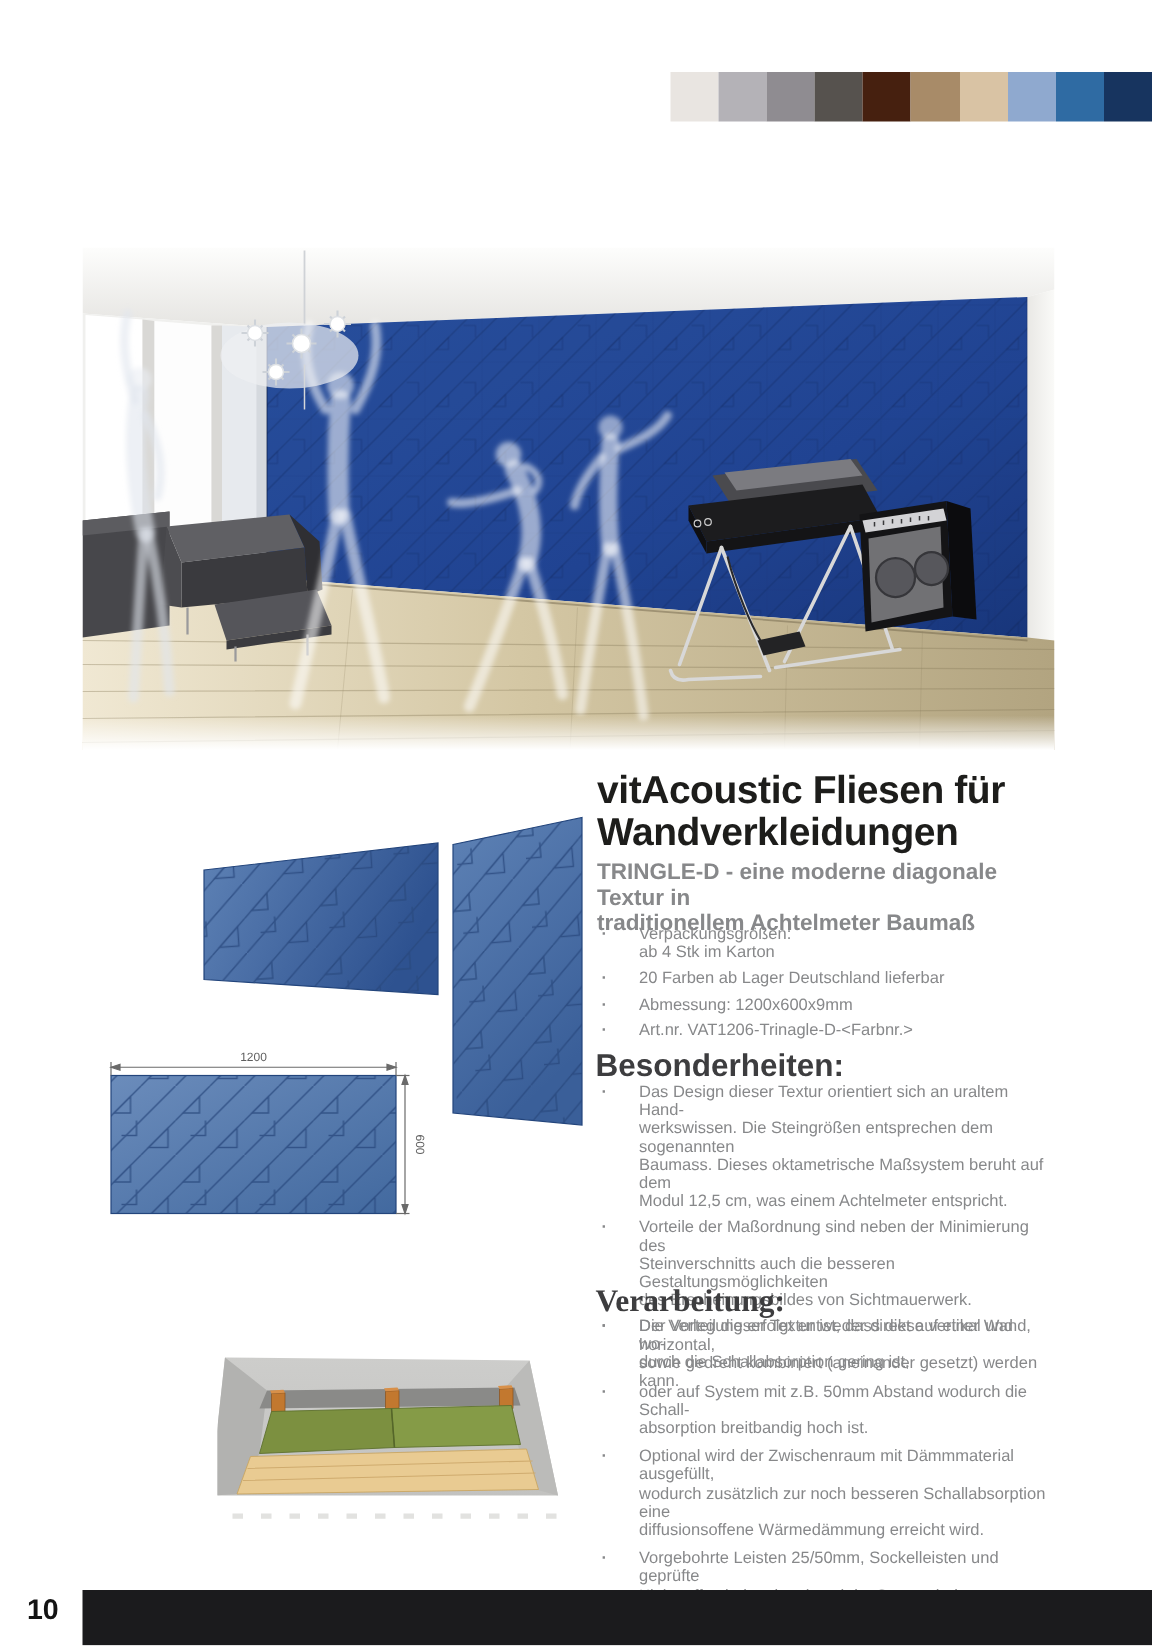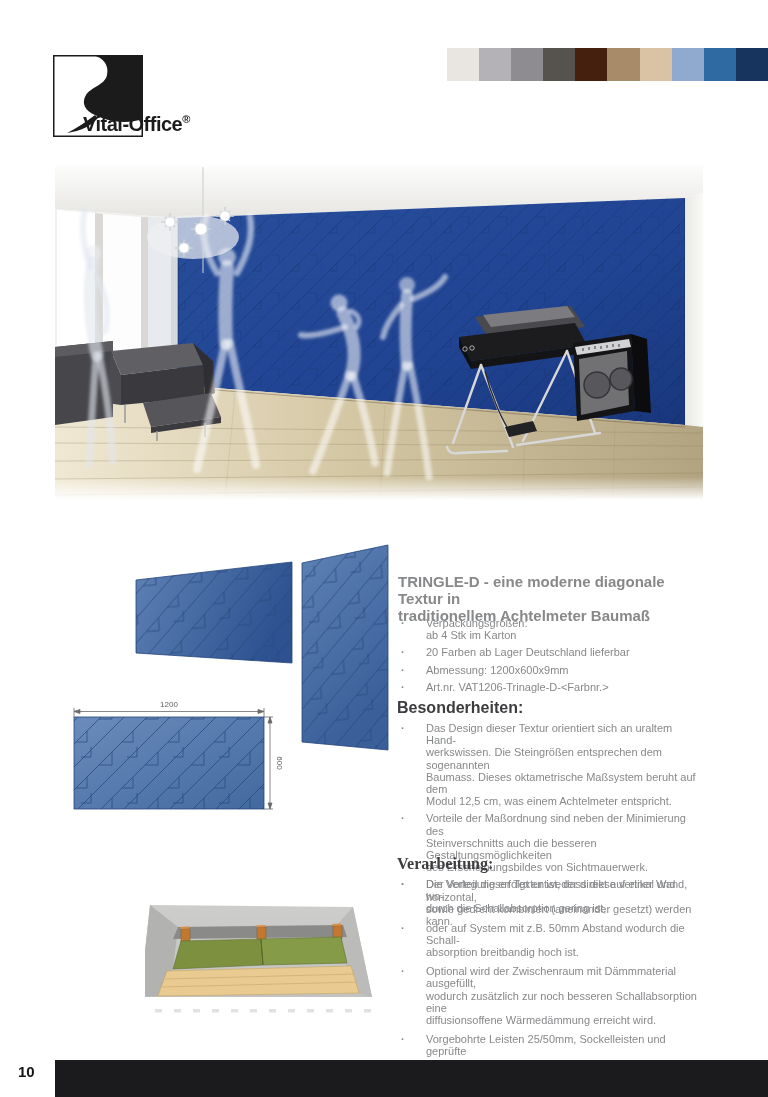--- a/index.html
+++ b/index.html
@@ -28,41 +28,32 @@
   .spec-list{top:617px;}
   .bullet-list.b1{top:722px;}
   .bullet-list.b2{top:878px;}
   .spec-list li,.bullet-list li{display:flex;align-items:flex-start;
        font-size:11px;line-height:12.2px;color:#87888a;}
   .spec-list li{margin-bottom:5px;}
   .bullet-list.b1 li{margin-bottom:5px;}
   .bullet-list.b2 li{margin-bottom:7px;}
   .dot{flex:0 0 25px;padding-left:3px;font-weight:bold;}
   .li-text{white-space:pre-line;}
-  .sec-heading{position:absolute;left:397px;margin:0;font-size:16px;font-weight:bold;color:#3d3d3f;}
+  .sec-heading{position:absolute;left:397px;margin:0;font-size:21px;font-weight:bold;color:#3d3d3f;}
   .sec-heading.h1{top:699px;}
   .sec-heading.h2{top:855px;font-family:Liberation Serif, serif;}
   
   .footer-bar{position:absolute;left:55px;top:1060px;width:713px;height:37px;background:#1b1b1d;}
-  .page-number{position:absolute;left:18px;top:1063px;font-size:15px;font-weight:bold;color:#141414;}
+  .page-number{position:absolute;left:18px;top:1063px;font-size:19px;font-weight:bold;color:#141414;}
 </style>
 </head>
 <body>
 
 <div class="page">
 
-  <div class="logo">
-    <svg width="90" height="82" viewBox="0 0 90 82">
-      <rect x="0.75" y="0.75" width="88.5" height="80.5" fill="#ffffff" stroke="#1b1b1b" stroke-width="1.5"></rect>
-      <path d="M38,0 C52,2 56,12 54,20 C52,30 38,32 33,40 C28,48 32,56 42,60 C54,66 72,70 90,64 L90,0 Z" fill="#1b1b1b"></path>
-      <path d="M42,60 C34,66 26,72 14,78 C28,76 38,71 45,63 Z" fill="#1b1b1b"></path>
-      <circle cx="40" cy="17" r="12" fill="#ffffff"></circle>
-    </svg>
-    <div class="logo-text"><span>Vital-Office</span><sup>®</sup></div>
-  </div>
 
   <div class="swatches" id="swatches">
       <div class="swatch" style="background: rgb(233, 229, 225);"></div>
       <div class="swatch" style="background: rgb(180, 178, 183);"></div>
       <div class="swatch" style="background: rgb(143, 140, 145);"></div>
       <div class="swatch" style="background: rgb(86, 82, 78);"></div>
       <div class="swatch" style="background: rgb(70, 32, 15);"></div>
       <div class="swatch" style="background: rgb(168, 139, 104);"></div>
       <div class="swatch" style="background: rgb(217, 195, 164);"></div>
       <div class="swatch" style="background: rgb(143, 169, 207);"></div>
@@ -298,20 +289,22 @@
           <line x1="193" y1="269" x2="202" y2="269"></line>
         <line x1="199" y1="177" x2="199" y2="269"></line>
         <polygon points="199,177 197,183 201,183"></polygon>
           <polygon points="199,269 197,263 201,263"></polygon>
       </g>
       <text x="98" y="167" text-anchor="middle" font-size="8" fill="#5f5f5f" font-family="Liberation Sans, sans-serif">1200</text>
       <text x="206" y="223" text-anchor="middle" font-size="8" fill="#5f5f5f" font-family="Liberation Sans, sans-serif" transform="rotate(90 206 223)">600</text>
     </svg>
   </figure>
 
+  <h1 class="page-title">vitAcoustic Fliesen für
+Wandverkleidungen</h1>
   <h2 class="subtitle">TRINGLE-D - eine moderne diagonale Textur in
 traditionellem Achtelmeter Baumaß</h2>
 
   <ul class="spec-list">
     <li>
         <span class="dot">·</span>
         <span class="li-text">Verpackungsgrößen:
 ab 4 Stk im Karton</span>
       </li>
     <li>

